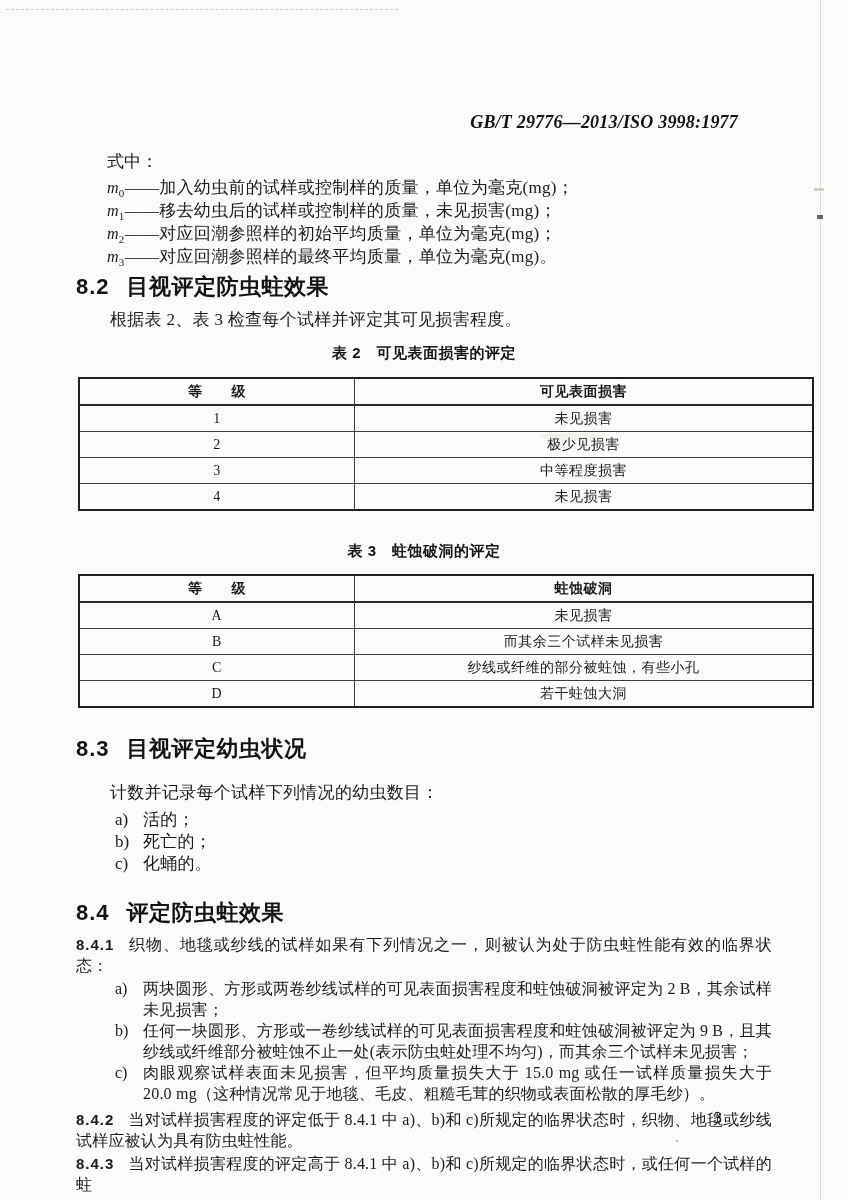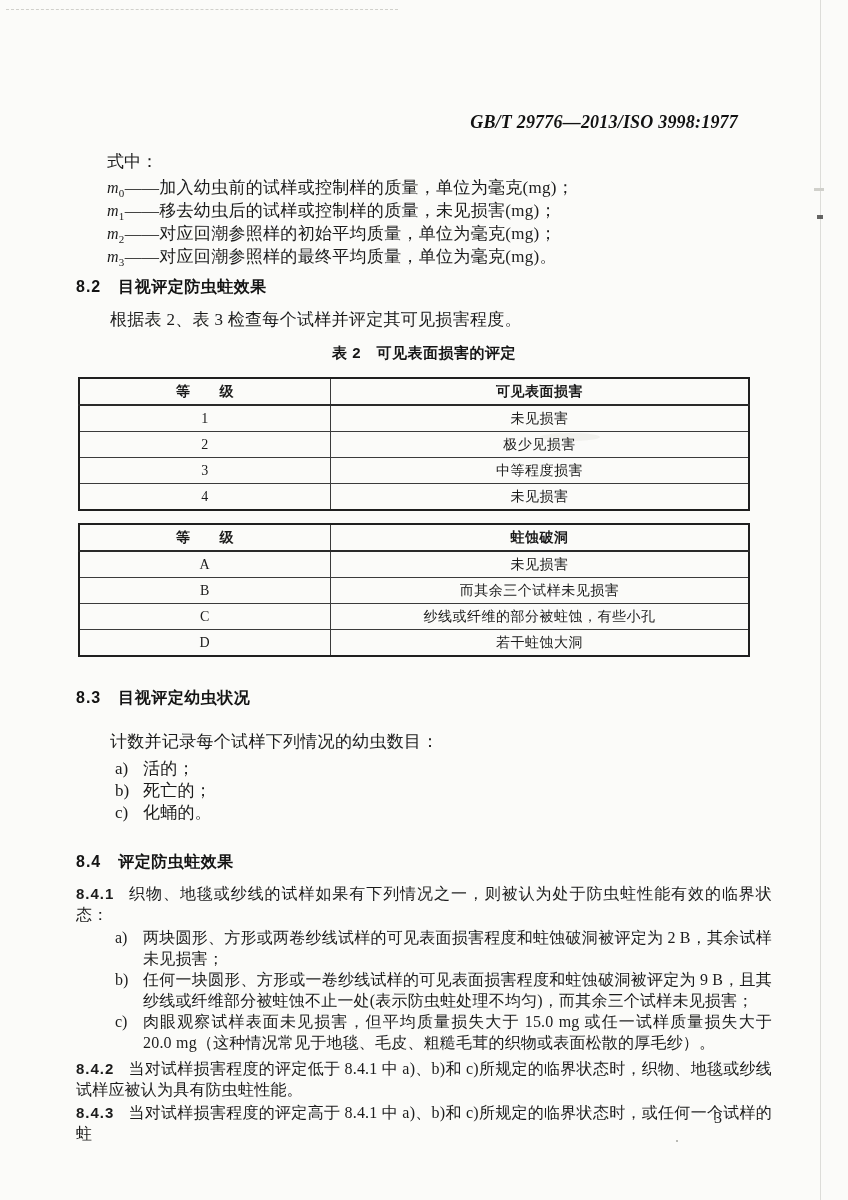--- a/index.html
+++ b/index.html
@@ -58,39 +58,39 @@
   .formula-line { font-size: 17px; line-height: 23px; letter-spacing: .3px; }
   .formula-line .sym {
     font-family: "Liberation Serif", "DejaVu Serif", serif;
     font-style: italic; font-size: 16px;
   }
   .formula-line sub { font-size: 11px; line-height: 0; }
 
   .sec-heading {
     margin-top: 9px;
     font-family: "Liberation Sans", "DejaVu Sans", sans-serif;
-    font-weight: 700; font-size: 16px; line-height: 22px; color: #141414;
+    font-weight: 700; font-size: 22px; line-height: 22px; color: #141414;
     letter-spacing: .5px;
   }
   .sec-heading .num { margin-right: 17px; letter-spacing: 1px; }
 
   .body-para {
     font-size: 17px; line-height: 22px; letter-spacing: .3px;
     text-align: justify;
   }
   .indent-2em { text-indent: 2em; }
 
   .tbl-caption {
     text-align: center;
     font-family: "Liberation Sans", "DejaVu Sans", sans-serif;
     font-weight: 700; font-size: 15px; line-height: 22px; color: #161616;
     letter-spacing: .5px;
   }
   table.std {
-    width: 672px; margin-left: 2px;
+    width: 736px; margin-left: 2px;
     border-collapse: collapse;
     border: 2px solid #1f1f1f;
   }
   table.std th, table.std td {
     border: 1px solid #3b3b3b;
     height: 25px; padding: 0;
     text-align: center; vertical-align: middle;
     font-size: 14px; letter-spacing: .5px; color: #1a1a1a;
   }
   table.std th {
@@ -175,20 +175,21 @@
           <td>3</td>
           <td>中等程度损害</td>
         </tr>
       <tr>
           <td>4</td>
           <td>未见损害</td>
         </tr>
     </tbody>
   </table>
 
+  <div class="tbl-caption" style="margin-top:29px;">表 3　蛀蚀破洞的评定</div>
 
   <table class="std" style="margin-top:12px;">
     <thead>
       <tr>
         <th class="col-grade">等　　级</th>
         <th>蛀蚀破洞</th>
       </tr>
     </thead>
     <tbody>
       <tr>

